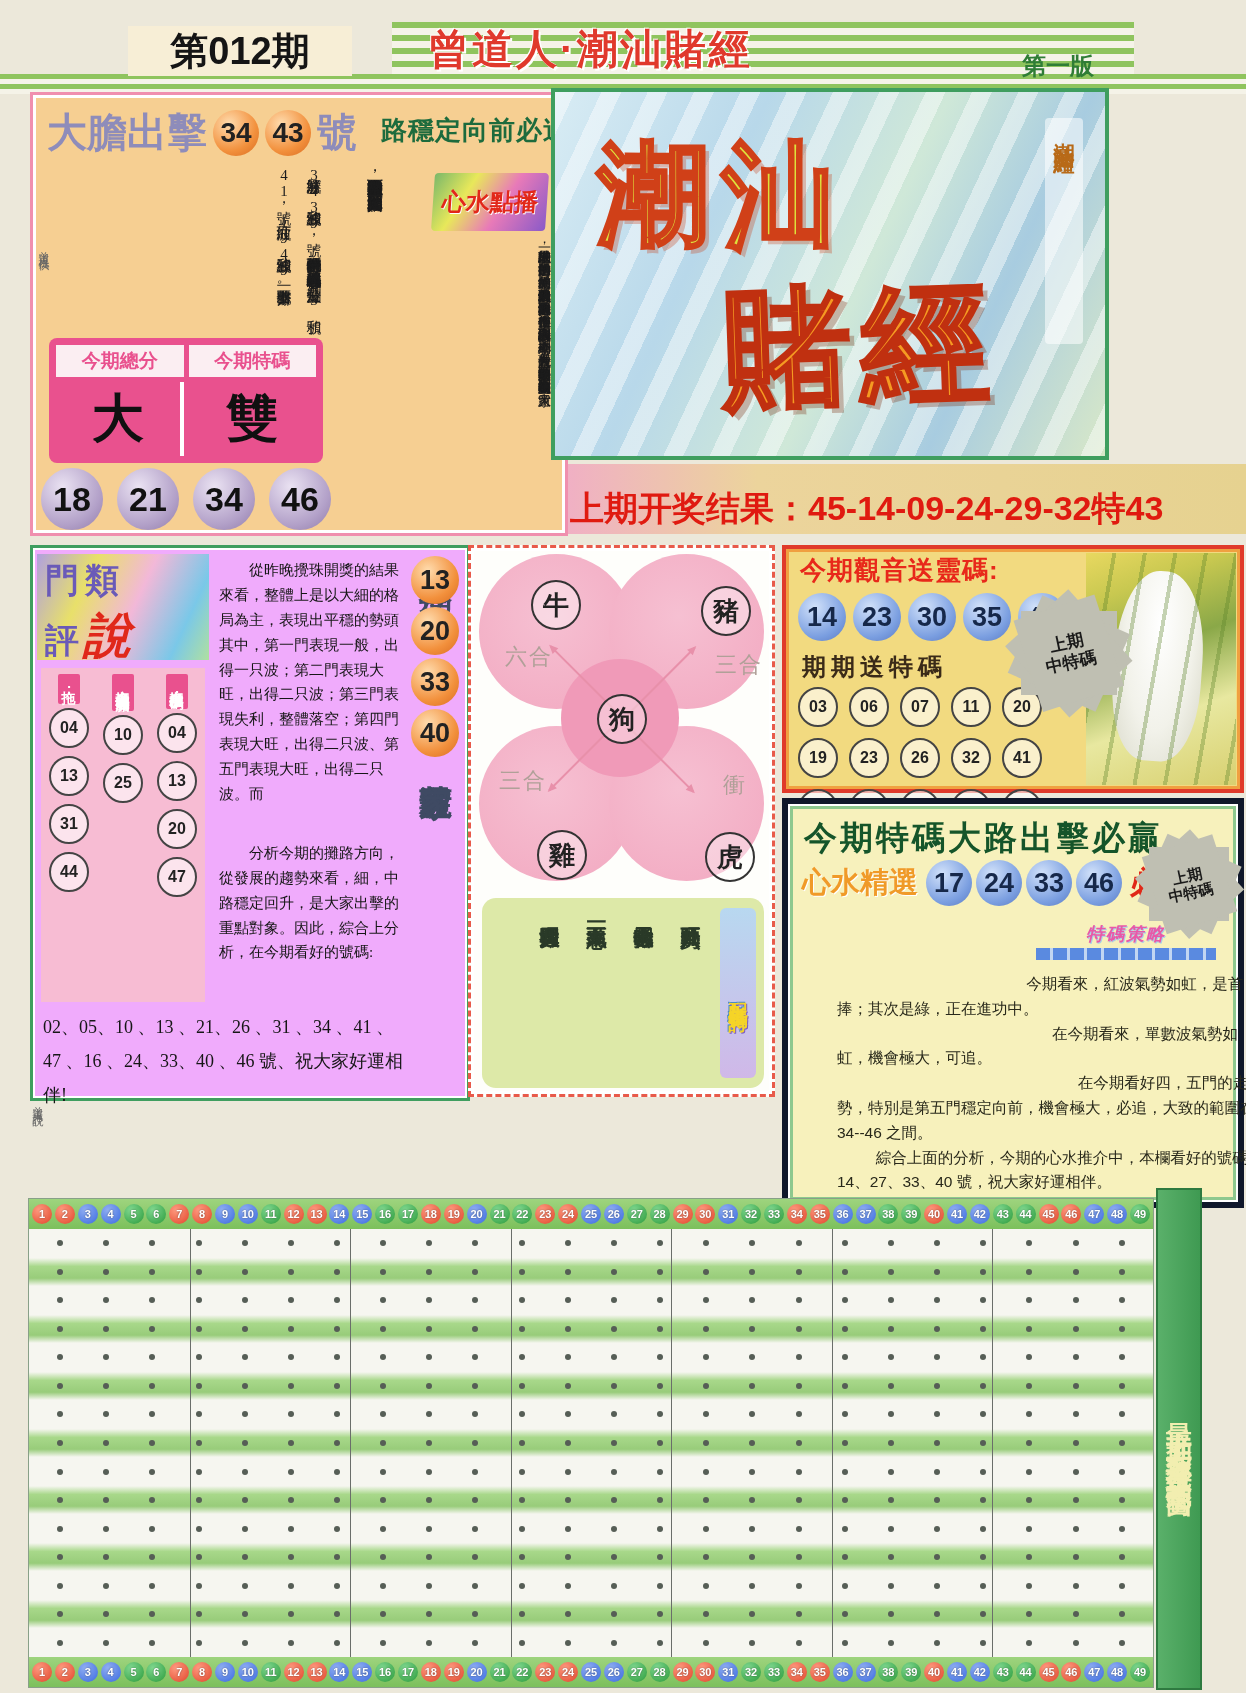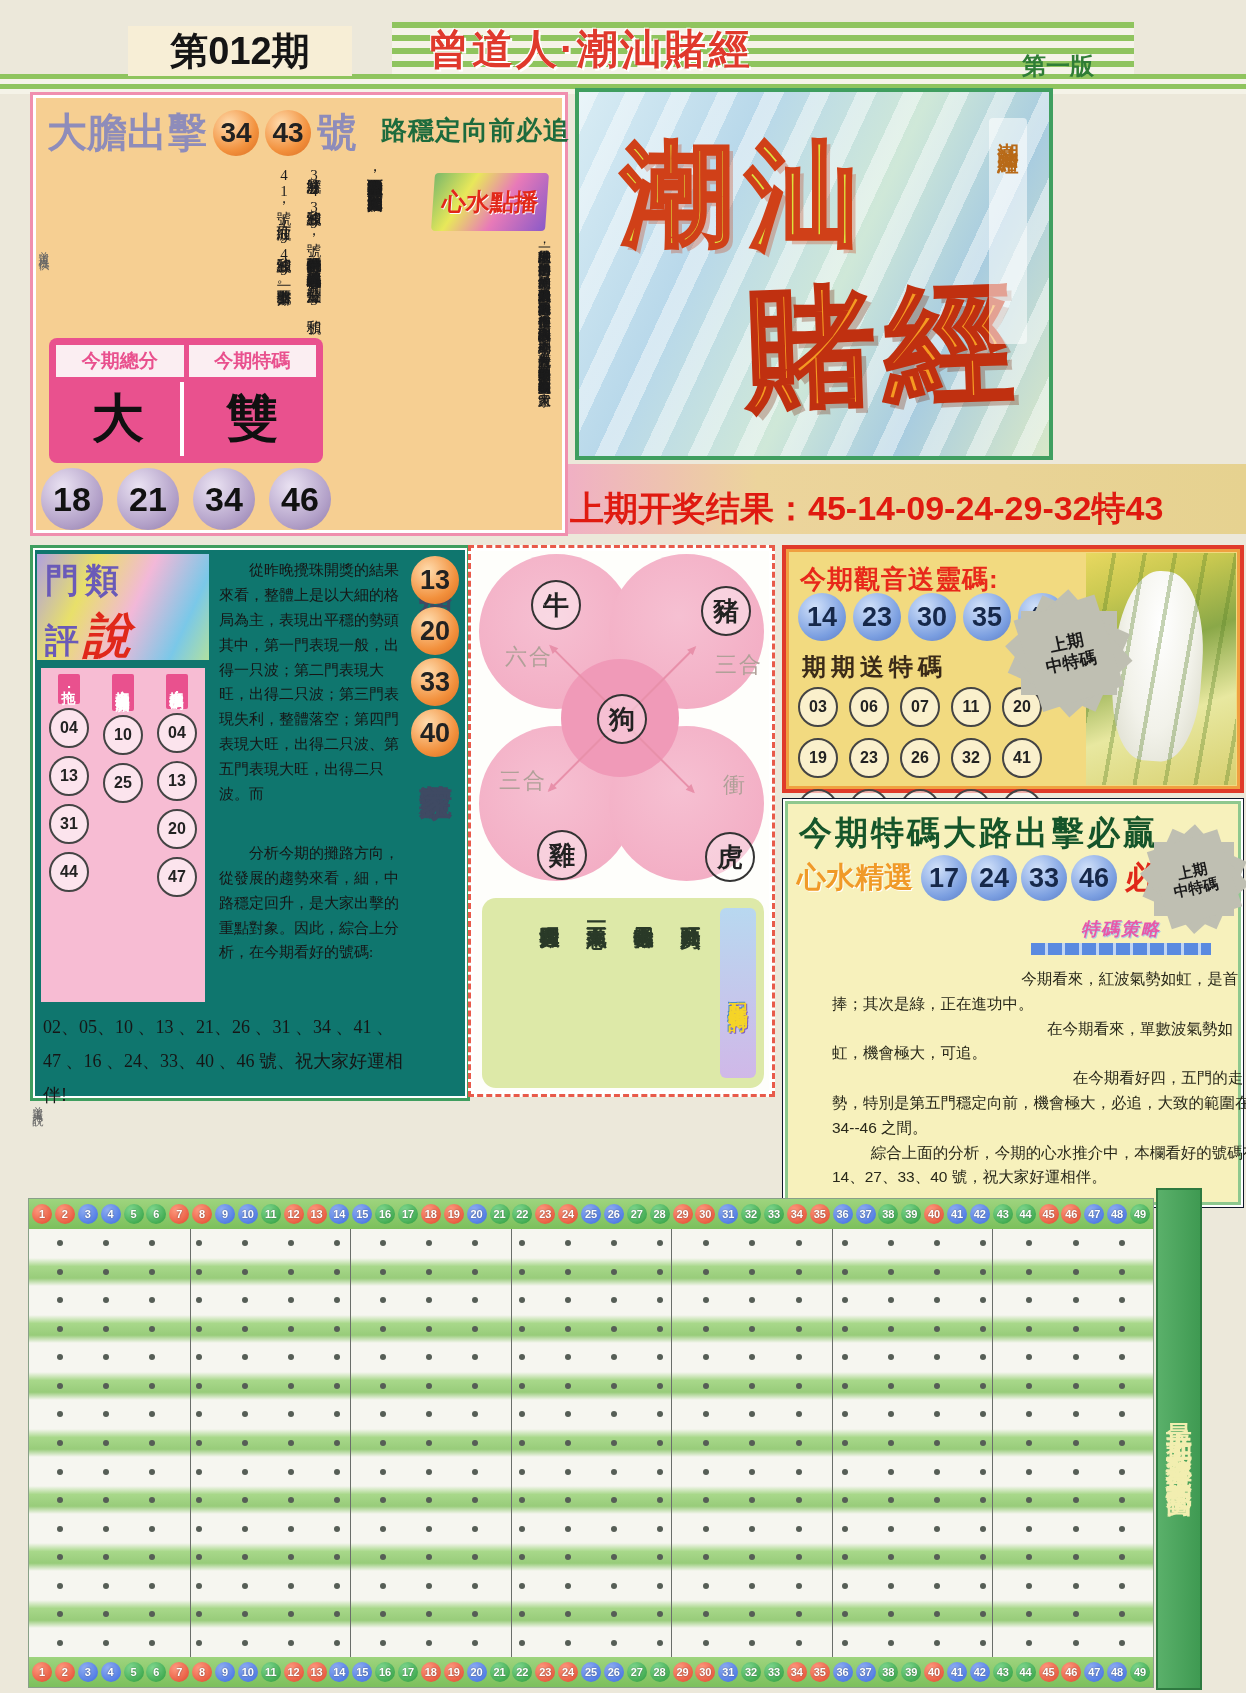--- a/index.html
+++ b/index.html
@@ -44,40 +44,40 @@
   .tl-pink .val.first{border-right:4px solid #fff;}
   .tl-balls{left:8px;top:373px;display:flex;gap:14px;}
   .tm-headline{left:348px;top:18px;width:190px;font-size:26px;font-weight:bold;color:#1d6b3d;letter-spacing:1px;}
   .tm-badge{left:400px;top:78px;width:114px;height:58px;border-radius:4px;transform:skew(-4deg);
     background:linear-gradient(120deg,#7ab86a,#e8e85a 30%,#e87ab8 60%,#8a5ac8);
     display:flex;align-items:center;justify-content:center;font-size:24px;font-weight:bold;color:#e2281a;
     text-shadow:1px 1px 0 #fff;}
   .tm-body{left:350px;top:145px;width:172px;height:278px;font-size:13px;line-height:1.62;color:#1c1c1c;}
 
   
-  .box-art{left:575px;top:88px;width:478px;height:372px;border:4px solid #3f9e5f;box-sizing:border-box;
+  .box-art{left:551px;top:88px;width:558px;height:372px;border:4px solid #3f9e5f;box-sizing:border-box;
     background:linear-gradient(115deg,#d8ecf4 0%,#b8d8ea 30%,#cfe8d8 55%,#a8cce0 75%,#d8e8c8 100%);overflow:hidden;}
   .box-art .shine{position:absolute;inset:0;
     background:repeating-linear-gradient(115deg,rgba(255,255,255,.45) 0 18px,transparent 18px 42px);}
   .art1{left:42px;top:28px;font-size:112px;font-weight:bold;color:#dde23c;letter-spacing:14px;
     font-family:"Liberation Serif",serif;-webkit-text-stroke:3px #d04018;
     text-shadow:5px 5px 0 rgba(200,60,20,.3);}
   .art2{left:168px;top:168px;font-size:128px;font-weight:bold;color:#f59a22;letter-spacing:10px;
     font-family:"Liberation Serif",serif;-webkit-text-stroke:3px #c03010;transform:rotate(-2deg);
     text-shadow:6px 6px 0 rgba(120,40,10,.3);}
   .art-spine{right:22px;top:26px;height:210px;font-size:21px;font-weight:bold;color:#b86a18;
     background:rgba(255,255,255,.55);padding:8px 5px;border-radius:4px;letter-spacing:4px;}
 
   
   .result{left:568px;top:464px;width:678px;height:70px;display:flex;align-items:flex-end;
     background:linear-gradient(90deg,#f0b0c4 0%,#ecd49c 28%,#e6d290 100%);padding:0 0 2px 2px;box-sizing:border-box;}
   .result .txt{font-size:34px;font-weight:bold;color:#e01a10;white-space:nowrap;}
 
   
-  .box-lm{left:30px;top:545px;width:434px;height:550px;background:#0f766e;
+  .box-lm{left:30px;top:545px;width:434px;height:550px;background:#f0abfc;
     border:3px solid #3f9e5f;box-shadow:inset 0 0 0 2px #fff;}
   .cat-title{left:4px;top:6px;width:172px;height:106px;padding:4px 8px;box-sizing:border-box;
     background:linear-gradient(115deg,#b0a0e0 0%,#e8e06a 28%,#f2b8d8 55%,#7ac8e8 82%,#b0e0a0 100%);}
   .cat-title .t1{font-size:34px;font-weight:bold;color:#6a5ab8;font-family:"Liberation Serif",serif;letter-spacing:6px;}
   .cat-title .t2{font-size:34px;font-weight:bold;color:#6a5ab8;font-family:"Liberation Serif",serif;}
   .cat-title .t3{font-size:48px;font-weight:bold;color:#e0281a;font-style:italic;font-family:"Liberation Serif",serif;}
   .cat-pink{left:8px;top:120px;width:164px;height:334px;background:#f7bcd3;display:flex;gap:2px;
     padding:6px 2px;box-sizing:border-box;}
   .cat-col{width:53px;display:flex;flex-direction:column;align-items:center;}
   .cat-bar{background:#e9518e;color:#fff;font-size:14px;font-weight:bold;padding:6px 2px;border-radius:2px;
@@ -114,21 +114,21 @@
     text-orientation:upright;font-size:19px;font-weight:bold;color:#f5d428;letter-spacing:2px;
     background:linear-gradient(180deg,#b8d8f0,#d0b8e8);border-radius:6px;display:flex;align-items:center;
     justify-content:center;text-shadow:1px 1px 0 #7a5ac8,-1px -1px 0 #4a8ac8;}
   .poem-lines{position:absolute;left:12px;top:14px;right:50px;bottom:10px;writing-mode:vertical-rl;
     text-orientation:upright;white-space:pre-line;font-size:20px;line-height:2.35;color:#2a3a28;
     font-family:"Liberation Serif",serif;font-weight:bold;}
 
   
   .box-gy{left:782px;top:545px;width:462px;height:248px;background:#f2da80;box-sizing:border-box;
     border:4px solid #e03a2a;box-shadow:inset 0 0 0 3px #f0a040;}
-  .gy-title{left:14px;top:13px;font-size:26px;font-weight:bold;color:#e8281a;letter-spacing:1px;}
+  .gy-title{left:14px;top:4px;font-size:26px;font-weight:bold;color:#e8281a;letter-spacing:1px;}
   .gy-balls{left:12px;top:44px;display:flex;gap:7px;}
   .gy-sub{left:16px;top:102px;font-size:24px;font-weight:bold;color:#3a2a18;letter-spacing:5px;}
   .gy-rows{left:12px;top:134px;display:flex;flex-direction:column;gap:3px;}
   .gy-row{display:flex;gap:11px;}
   .gy-art{position:absolute;right:4px;top:4px;bottom:4px;width:150px;overflow:hidden;
     background:linear-gradient(160deg,#e8d860 0%,#c8c850 18%,#8aa848 42%,#e8e8a0 68%,#d8d070 100%);}
   .gy-art::before{content:"";position:absolute;left:28px;top:18px;width:88px;height:190px;
     background:radial-gradient(ellipse at 50% 28%,#fff 0%,#f2f2ea 55%,#d8d8c8 100%);
     border-radius:46% 46% 40% 40%;transform:rotate(4deg);}
   .gy-art::after{content:"";position:absolute;inset:0;
@@ -137,21 +137,21 @@
   .burst i{position:absolute;inset:18%;background:#bfbfb2;}
   .burst .txt{position:absolute;inset:0;display:flex;flex-direction:column;align-items:center;
     justify-content:center;font-weight:bold;color:#1a1a1a;transform:rotate(-12deg);line-height:1.15;}
   .burst-gy{left:208px;top:38px;width:150px;height:132px;}
   .burst-gy .txt{font-size:17px;}
   .burst-st{right:-14px;top:22px;width:126px;height:116px;}
   .burst-st .txt{font-size:15px;}
 
   
   .box-st{left:782px;top:798px;width:462px;height:410px;background:#f7f1bc;box-sizing:border-box;
-    border:1px solid #0f172a;box-shadow:inset 0 0 0 2px #fff,inset 0 0 0 5px #8ec88e;padding-left:8px;}
+    border:6px solid #0f172a;box-shadow:inset 0 0 0 2px #fff,inset 0 0 0 5px #8ec88e;padding-left:8px;}
   .st-head{left:16px;top:12px;font-size:33px;font-weight:bold;color:#15552a;letter-spacing:3px;
     font-family:"Liberation Serif",serif;}
   .st-pick{left:14px;top:56px;display:flex;align-items:center;gap:8px;}
   .st-pick .lbl{font-size:29px;font-weight:bold;color:#f09a28;text-shadow:1px 1px 0 #fff;}
   .st-pick .win{font-size:31px;font-weight:bold;color:#e02818;}
   .st-seclabel{left:248px;top:118px;width:180px;text-align:center;}
   .st-seclabel .t{font-size:18px;font-weight:bold;font-style:italic;color:#e858a8;
     text-shadow:1px 1px 0 #a8d0e8;letter-spacing:2px;}
   .st-seclabel .bars{height:12px;margin-top:2px;
     background:repeating-linear-gradient(90deg,#5a8ae0 0 14px,#c2d6f2 14px 17px);}

